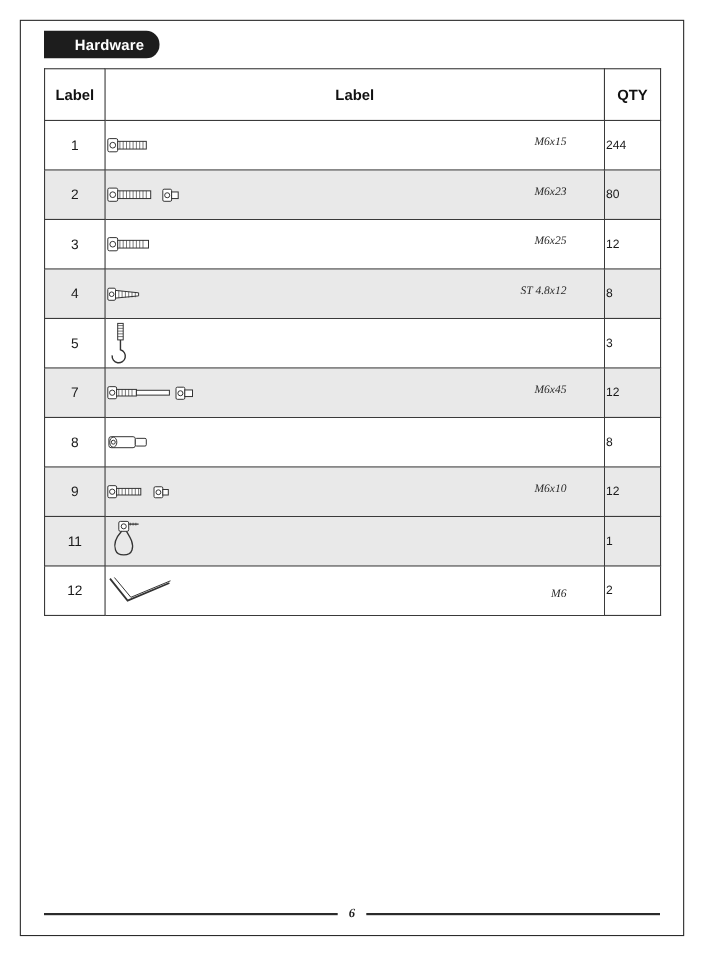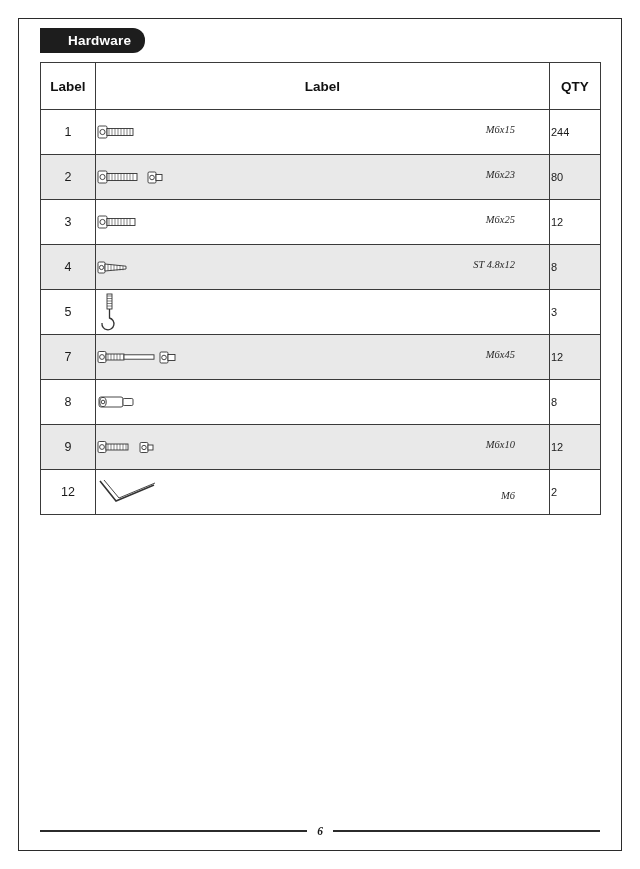--- a/index.html
+++ b/index.html
@@ -314,20 +314,38 @@
                   <rect x="52" y="7" width="5" height="5"></rect>
                 </g>
               </svg>
               <span class="spec">M6x10</span>
             </div>
           </td>
           <td class="qty-cell">12</td>
         </tr>
 
 
+        <tr class="alt">
+          <td class="label-cell">11</td>
+          <td class="sketch-cell">
+            <div class="sketch-inner">
+              <svg class="art" width="36" height="40" viewBox="0 0 36 40">
+                <g fill="#ffffff" stroke="#333" stroke-width="0.9">
+                  <rect x="12" y="2" width="9" height="9" rx="1.4"></rect>
+                  <circle cx="16.5" cy="6.5" r="2.3"></circle>
+                  <path d="M21 4.5h9" stroke-width="1"></path>
+                  <path d="M22.5 3.2v2.6M25 3.2v2.6M27.5 3.2v2.6" stroke-width="0.6"></path>
+                  <path d="M14.5 11 C10 16, 7 22, 9 28 C11 34, 22 34, 24 28 C26 22, 22 16, 19 11" fill="none" stroke-width="1.2"></path>
+                </g>
+              </svg>
+              <span class="spec"></span>
+            </div>
+          </td>
+          <td class="qty-cell">1</td>
+        </tr>
 
         <tr>
           <td class="label-cell">12</td>
           <td class="sketch-cell">
             <div class="sketch-inner">
               <svg class="art" width="70" height="30" viewBox="0 0 70 30">
                 <g fill="none" stroke="#333" stroke-width="1.6" stroke-linejoin="miter">
                   <path d="M4 4 L20 24 L58 8"></path>
                   <path d="M8 3 L23 21 L59 6" stroke-width="0.9"></path>
                 </g>

